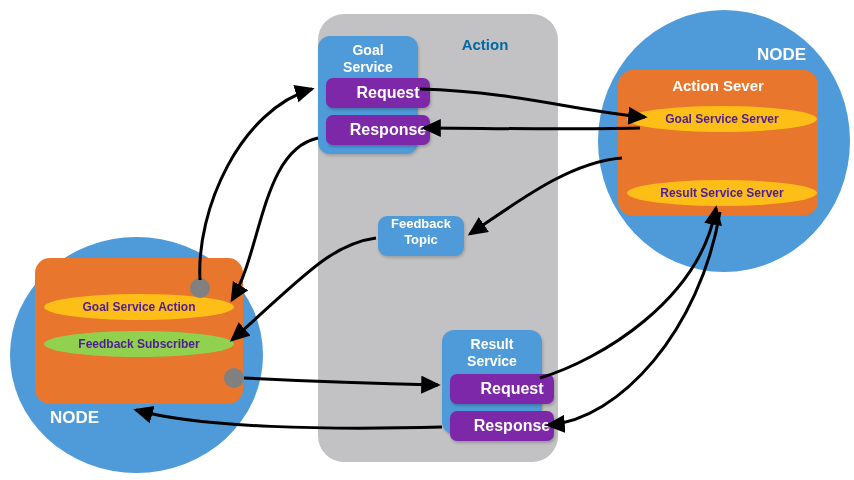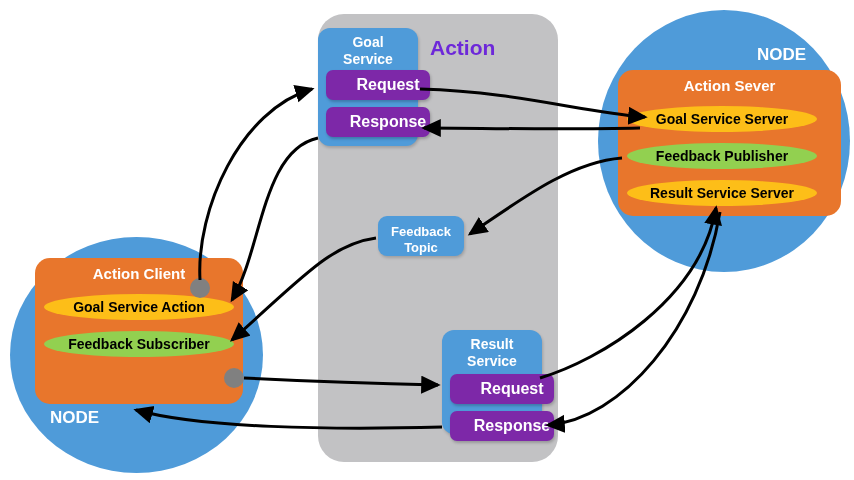--- a/index.html
+++ b/index.html
@@ -29,23 +29,24 @@
     left: 318px; top: 14px;
     width: 240px; height: 448px;
     background: #c2c2c4;
     border-radius: 26px;
     z-index: 5;
   }
   .action-title {
     position: absolute;
     left: 430px; top: 36px;
     width: 110px;
-    font-size: 21px;
-    font-weight: bold;
-    color: #6d28d9;
+    text-align: center;
+    font-size: 15px;
+    font-weight: bold;
+    color: #0369a1;
     z-index: 12;
   }
 
   
   .svc-box {
     position: absolute;
     background: #4f9bd9;
     border-radius: 12px;
     z-index: 20;
     box-shadow: 1px 2px 3px rgba(0,0,0,0.18);
@@ -67,37 +68,37 @@
     color: #ffffff;
     font-weight: bold;
     font-size: 16px;
     display: flex;
     align-items: center;
     justify-content: center;
     box-shadow: 1px 2px 3px rgba(0,0,0,0.22);
     padding-left: 20px;
   }
 
-  #goal-service { left: 318px; top: 28px; width: 100px; height: 118px; }
+  #goal-service { left: 318px; top: 36px; width: 100px; height: 118px; }
   #goal-service .rr-chip.req { left: 8px; top: 42px; width: 84px; height: 30px; }
   #goal-service .rr-chip.res { left: 8px; top: 79px; width: 84px; height: 30px; }
 
   #result-service { left: 442px; top: 330px; width: 100px; height: 104px; }
   #result-service .rr-chip.req { left: 8px; top: 44px; width: 84px; height: 30px; }
   #result-service .rr-chip.res { left: 8px; top: 81px; width: 84px; height: 30px; }
 
   #feedback-topic {
     position: absolute;
     left: 378px; top: 216px;
     width: 86px; height: 40px;
     background: #4f9bd9;
     border-radius: 9px;
     z-index: 20;
     display: flex;
-    align-items: flex-end;
+    align-items: flex-start;
     justify-content: center;
     text-align: center;
     color: #ffffff;
     font-weight: bold;
     font-size: 13px;
     line-height: 16px;
     box-shadow: 1px 2px 3px rgba(0,0,0,0.18);
   }
 
   
@@ -120,44 +121,44 @@
   #node-label-server { left: 757px; top: 45px; }
   #node-label-client { left: 50px; top: 408px; }
 
   
   .actor-panel {
     position: absolute;
     background: #e8762c;
     border-radius: 15px;
     z-index: 14;
   }
-  #action-server-panel { left: 618px; top: 70px; width: 223px; height: 146px; }
+  #action-server-panel { left: 618px; top: 70px; width: 200px; height: 146px; }
   #action-client-panel { left: 35px; top: 258px; width: 208px; height: 146px; }
 
   .actor-title {
     position: absolute;
     left: 0; right: 0;
     top: 7px;
     text-align: center;
     color: #ffffff;
     font-weight: bold;
     font-size: 15px;
   }
   .pill {
     position: absolute;
     left: 9px;
     width: 190px;
     height: 26px;
     border-radius: 50% / 50%;
     display: flex;
     align-items: center;
     justify-content: center;
-    color: #000000;
-    font-weight: bold;
-    font-size: 14px;
+    color: #4c1d95;
+    font-weight: bold;
+    font-size: 12px;
     white-space: nowrap;
   }
   .pill.yellow { background: #fdbe18; }
   .pill.green  { background: #92d050; }
   .pill.p0 { top: 36px; }
   .pill.p1 { top: 73px; }
   .pill.p2 { top: 110px; }
 
   
   .dot {
@@ -201,28 +202,26 @@
     </div>
     <div class="rr-chip req">Request</div>
     <div class="rr-chip res">Response</div>
   </div>
 
   <div class="node-circle" id="node-server"></div>
   <div class="node-label" id="node-label-server">NODE</div>
   <div class="actor-panel" id="action-server-panel">
     <div class="actor-title">Action Sever</div>
     <div class="pill yellow p0">Goal Service Server</div>
-    <div class="pill green p1">Feedback Publisher</div>
     <div class="pill yellow p2">Result Service Server</div>
   </div>
 
   <div class="node-circle" id="node-client"></div>
   <div class="node-label" id="node-label-client">NODE</div>
   <div class="actor-panel" id="action-client-panel">
-    <div class="actor-title">Action Client</div>
     <div class="pill yellow p0">Goal Service Action</div>
     <div class="pill green p1">Feedback Subscriber</div>
   </div>
 
   <div class="dot" id="dot-goal-client"></div>
   <div class="dot" id="dot-result-client"></div>
 
   <svg id="arrow-layer" viewBox="0 0 854 480">
     <defs>
       <marker id="ah" markerWidth="7" markerHeight="7" refX="5.6" refY="3" orient="auto" markerUnits="strokeWidth">

